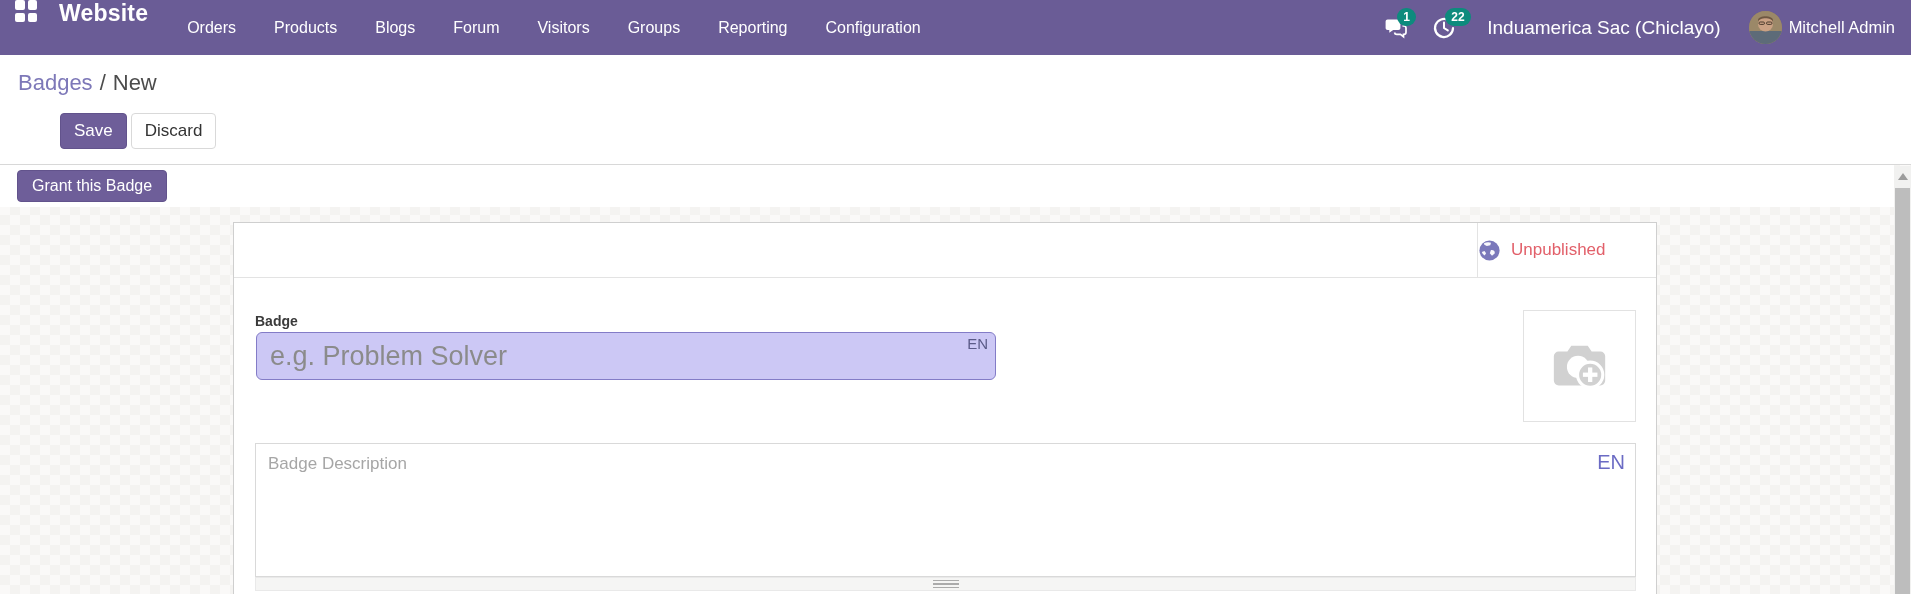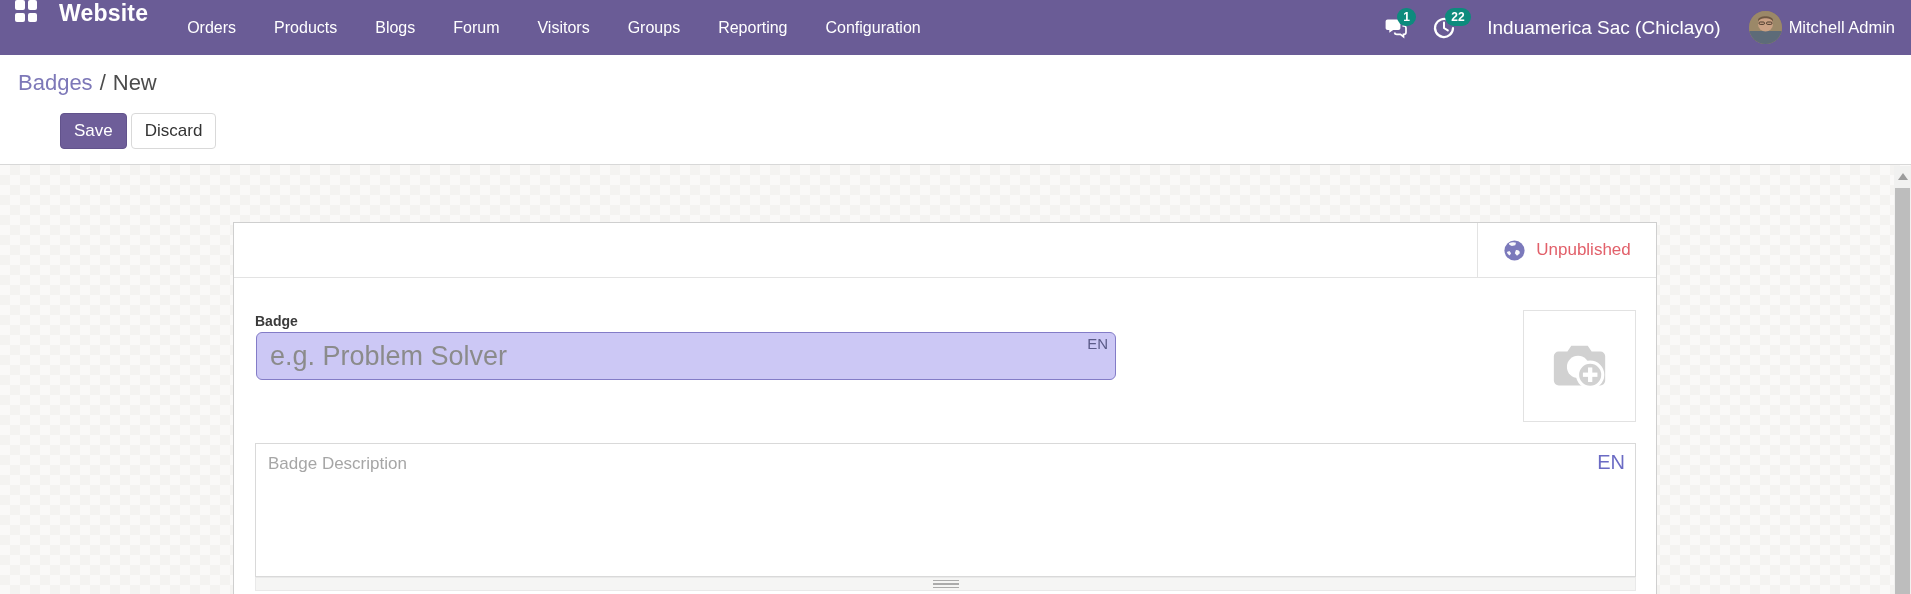--- a/index.html
+++ b/index.html
@@ -60,26 +60,26 @@
   }
 
   
   .sheet {
     position:absolute; left:233px; top:57px; width:1424px; height:374px;
     background:#fff; border:1px solid #cfcfcf; border-bottom:none;
   }
   .statusbar { position:relative; height:55px; border-bottom:1px solid #e3e3e3; }
   .status-cell {
     position:absolute; right:0; top:0; height:100%; width:179px; border-left:1px solid #e3e3e3;
-    display:flex; align-items:center; justify-content:center; gap:10px; cursor:pointer;
+    display:flex; align-items:center; gap:10px; cursor:pointer;
   }
   .status-label { font-size:17px; color:#e2606a; }
 
   .badge-label { position:absolute; left:21px; top:90px; font-size:14px; font-weight:bold; color:#3a3a3a; }
-  .title-wrap { position:absolute; left:22px; top:109px; width:860px; height:48px; }
+  .title-wrap { position:absolute; left:22px; top:109px; width:740px; height:48px; }
   .title-input {
     width:100%; height:100%; font-family:inherit; font-size:27px; color:#333;
     background:#ccc8f5; border:1px solid #837cc7; border-radius:6px; padding:0 13px; outline:none;
   }
   .title-input::placeholder { color:#8b8b8b; opacity:1; }
   .lang-badge-title { position:absolute; top:3px; right:8px; font-size:15px; color:#5b5b88; cursor:pointer; }
 
   .image-box {
     position:absolute; right:20px; top:87px; width:113px; height:112px;
     border:1px solid #e2e2e2; background:#fff; display:flex; align-items:center; justify-content:center;
@@ -171,20 +171,23 @@
     <a class="crumb-link">Badges</a><span class="crumb-sep">/</span><span class="crumb-current">New</span>
   </div>
   <div class="btn-row">
     <button class="btn btn-primary">Save</button>
     <button class="btn btn-secondary">Discard</button>
   </div>
 </div>
 
 <div class="content">
 
+  <div class="button-box">
+    <button class="grant-btn">Grant this Badge</button>
+  </div>
 
   <div class="sheet">
 
     <div class="statusbar">
       <div class="status-cell">
         <span>
           <svg width="23" height="23" viewBox="0 0 24 24">
             <circle cx="12" cy="12" r="10.5" fill="#7b79bb"></circle>
             <path d="M6.2 4.5c2.2-1.4 5.4-1.6 7.4-.6l-.8 2.6-3.6.9-2.6-1.3z" fill="#fff" opacity="0.95"></path>
             <path d="M13.5 11.5c2.8-.3 4.6 1.4 3.9 3.6l-2.8 2.4-2.3-2.7z" fill="#fff" opacity="0.95"></path>

